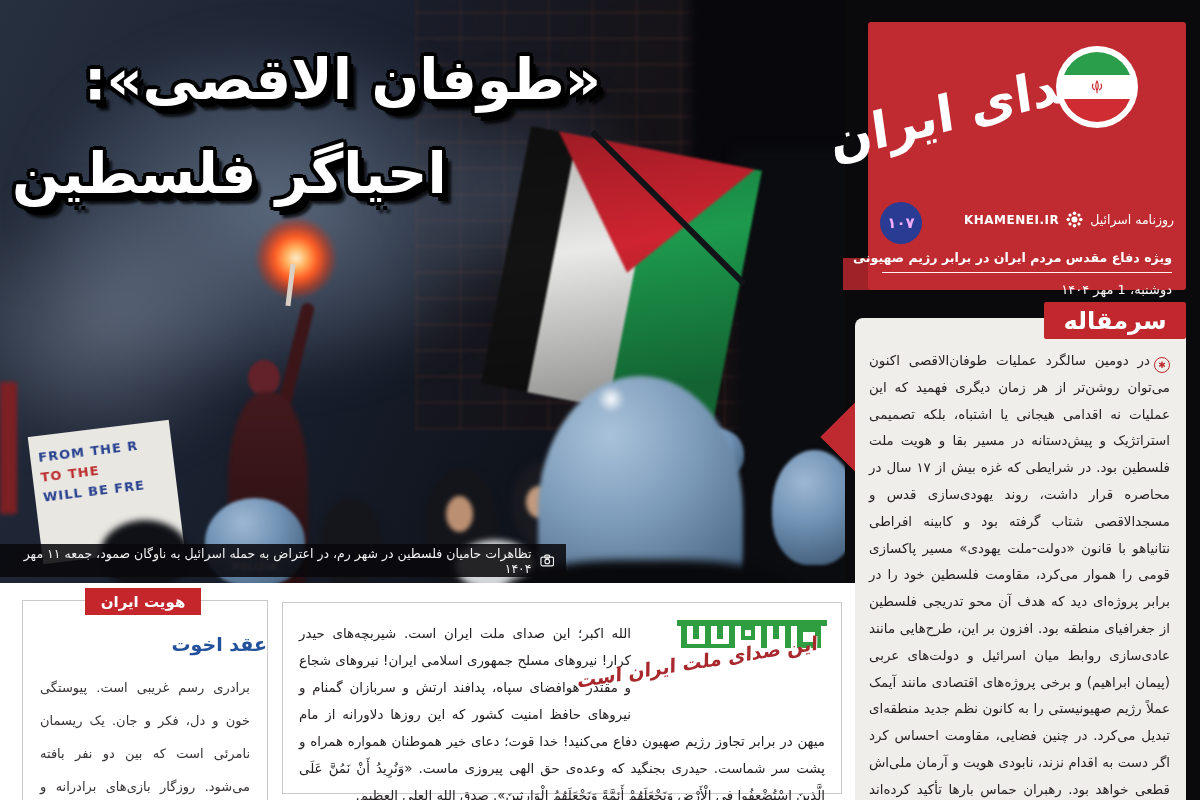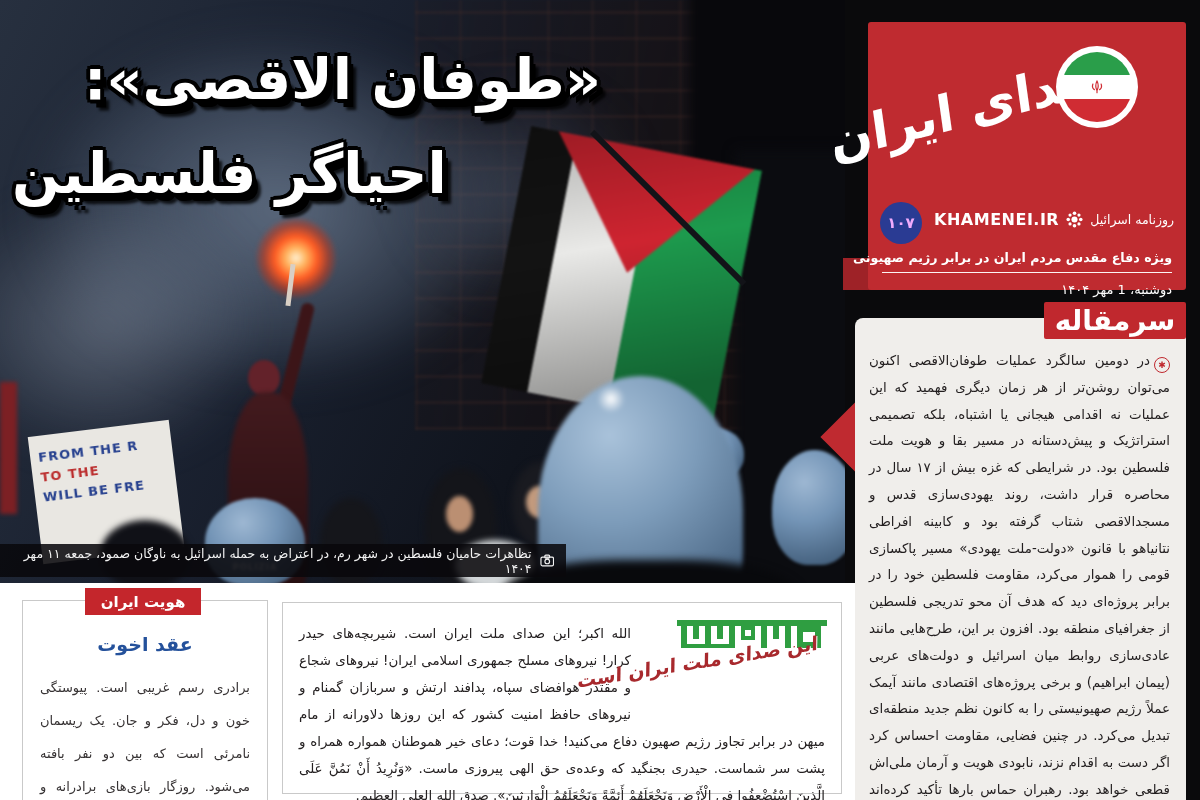--- a/index.html
+++ b/index.html
@@ -99,42 +99,42 @@
   .flag-circle { position:absolute; left:188px; top:24px; width:82px; height:82px; border-radius:50%;
                  background:#fff; padding:6px; }
   .flag-stripes { width:100%; height:100%; border-radius:50%; overflow:hidden; position:relative;
                   display:flex; flex-direction:column; }
   .fs { flex:1; } .fs.g { background:#2a9e4a; } .fs.w { background:#fff; display:flex; align-items:center; justify-content:center; } .fs.r { background:#d02c33; }
   .issue-badge { position:absolute; left:12px; top:180px; width:42px; height:42px; border-radius:50%;
                  background:#2a3b93; color:#f0abfc; font-size:15px; font-weight:bold;
                  display:flex; align-items:center; justify-content:center; }
   .pub-row { position:absolute; right:12px; top:188px; direction:rtl; display:flex; align-items:center; gap:6px; color:#fff; }
   .pub-row .pub { font-size:12.5px; }
-  .pub-row .site { font-size:16px; font-weight:bold; letter-spacing:.5px; direction:ltr; }
+  .pub-row .site { font-size:12px; font-weight:bold; letter-spacing:.5px; direction:ltr; }
   .special { position:absolute; left:14px; right:14px; top:228px; color:#fff; font-size:12.6px; font-weight:bold;
              direction:rtl; text-align:justify; text-align-last:justify; padding-bottom:7px;
              border-bottom:1.5px solid rgba(255,255,255,.95); white-space:nowrap; }
   .m-date { position:absolute; right:14px; top:260px; color:#fff; font-size:13px; direction:rtl; }
 
   
   .panel { position:absolute; left:855px; top:318px; width:331px; height:482px; background:#f0eeeb; border-radius:8px 8px 0 0; }
   .panel-label { position:absolute; left:1044px; top:302px; width:142px; height:37px; background:#c0282e;
-                 color:#fff; font-size:28px; font-weight:bold; display:flex; align-items:center; justify-content:center;
+                 color:#fff; font-size:24px; font-weight:bold; display:flex; align-items:center; justify-content:center;
                  border-radius:2px; direction:rtl; }
   .ed-para { margin:30px 16px 0 14px; direction:rtl; text-align:justify; font-size:13.4px;
              line-height:26.8px; color:#221e1f; }
   .ed-bullet { display:inline-flex; width:16px; height:16px; border:1.5px solid #c0282e; border-radius:50%;
                color:#c0282e; font-size:9px; align-items:center; justify-content:center; margin-left:4px;
                vertical-align:-3px; }
 
   
   .child-box { position:absolute; left:22px; top:600px; width:246px; height:230px; background:#fff; border:1.5px solid #c9c9c9; }
   .child-tab { position:absolute; left:85px; top:588px; width:116px; height:27px; background:#c4262c;
                color:#fff; font-size:15px; font-weight:bold; display:flex; align-items:center; justify-content:center; direction:rtl; }
-  .child-title { margin-top:32px; text-align:center; color:#24519b; font-size:19px; font-weight:bold; direction:rtl; }
+  .child-title { margin-top:32px; color:#24519b; font-size:19px; font-weight:bold; direction:rtl; }
   .child-para { padding:16px 17px 0; direction:rtl; text-align:justify; font-size:13px; line-height:33px; color:#373334; }
 
   
   .voice-box { position:absolute; left:282px; top:602px; width:560px; height:192px; background:#fff;
                border:1.5px solid #c9c9c9; padding:13px 16px 0; direction:rtl; }
   .v-logo { float:right; width:188px; height:96px; margin-left:10px; margin-right:-4px; position:relative; }
   .v-kufic { position:absolute; right:2px; top:4px; }
   .v-script { position:absolute; right:10px; top:30px; width:185px; font-size:19px; font-weight:bold; color:#a8292d;
               transform:rotate(-9deg) skewX(-10deg); white-space:nowrap; text-shadow:1px 1px 0 #fff; }
   .v-title { color:#3aa047; font-weight:bold; font-size:14.2px; line-height:24px; display:flex; align-items:center; gap:7px; }

